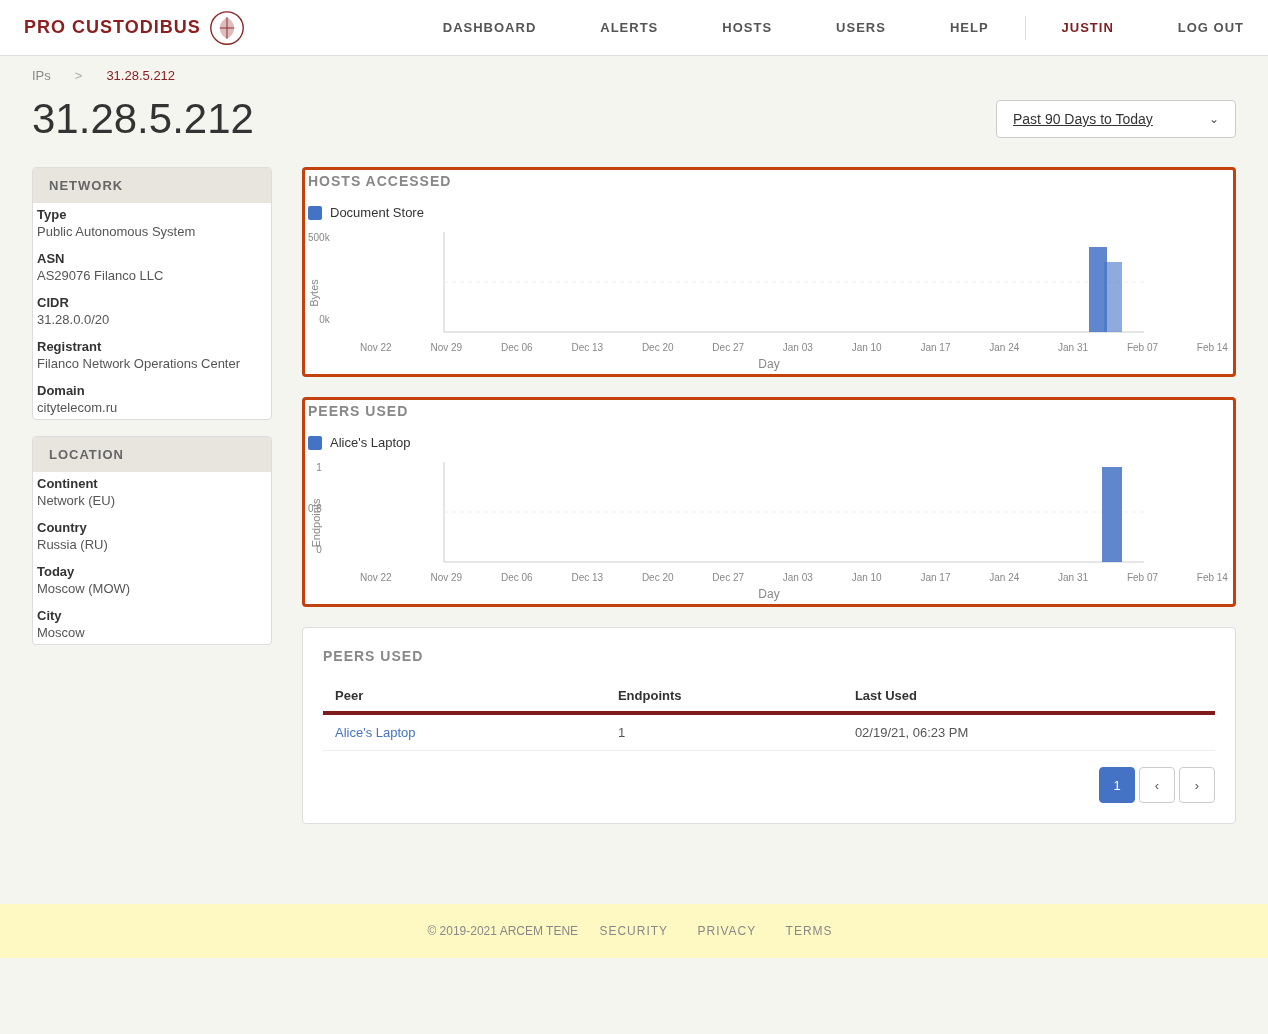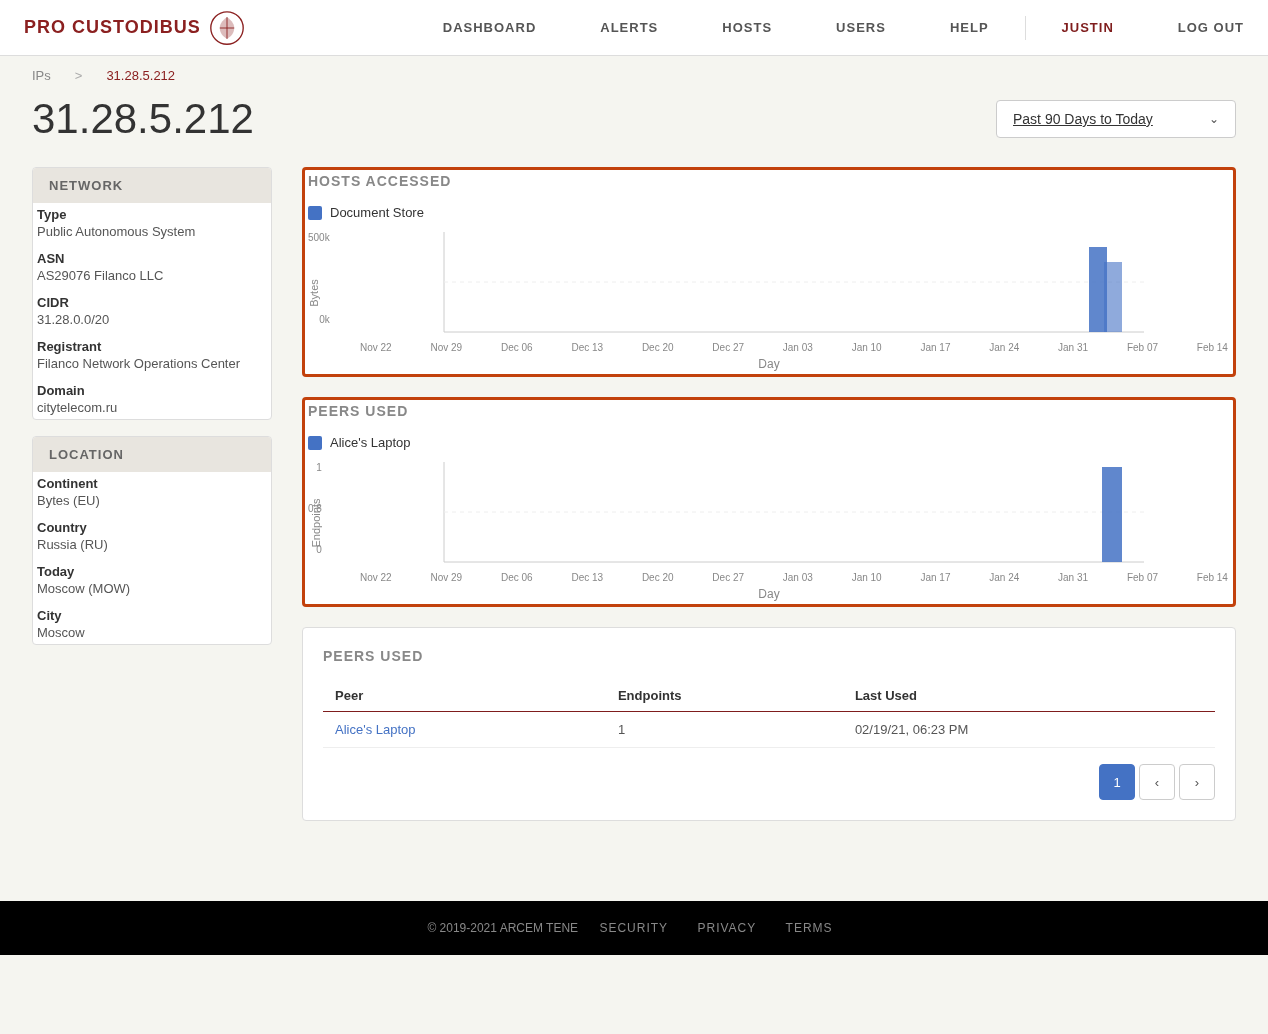--- a/index.html
+++ b/index.html
@@ -179,21 +179,21 @@
     table {
       width: 100%;
       border-collapse: collapse;
     }
     th {
       text-align: left;
       font-weight: bold;
       font-size: 13px;
       color: #333;
       padding: 8px 12px;
-      border-bottom: 1px solid #7f1d1d;
+      border-bottom: 4px solid #7f1d1d;
     }
     td {
       font-size: 13px;
       padding: 10px 12px;
       color: #555;
       border-bottom: 1px solid #eee;
     }
     .link { color: #4472c4; cursor: pointer; text-decoration: none; }
 
     
@@ -213,21 +213,21 @@
       align-items: center;
       justify-content: center;
       cursor: pointer;
       font-size: 13px;
       color: #555;
     }
     .page-btn.active { background: #4472c4; color: #fff; border-color: #4472c4; }
 
     
     footer {
-      background: #000000;
+      background: #fef9c3;
       text-align: center;
       padding: 20px;
       font-size: 12px;
       color: #888;
       margin-top: 40px;
     }
     footer a { color: #888; margin: 0 8px; text-decoration: none; text-transform: uppercase; letter-spacing: 1px; }
   </style>
 </head>
 <body>
@@ -285,21 +285,21 @@
           <div class="field-value">Filanco Network Operations Center</div>
           <div class="field-label">Domain</div>
           <div class="field-value">citytelecom.ru</div>
         </div>
       </div>
 
       <div class="card">
         <div class="card-header">LOCATION</div>
         <div class="card-body">
           <div class="field-label">Continent</div>
-          <div class="field-value">Bytes (EU)</div>
+          <div class="field-value">Network (EU)</div>
           <div class="field-label">Country</div>
           <div class="field-value">Russia (RU)</div>
           <div class="field-label">Today</div>
           <div class="field-value">Moscow (MOW)</div>
           <div class="field-label">City</div>
           <div class="field-value">Moscow</div>
         </div>
       </div>
     </div>
 

